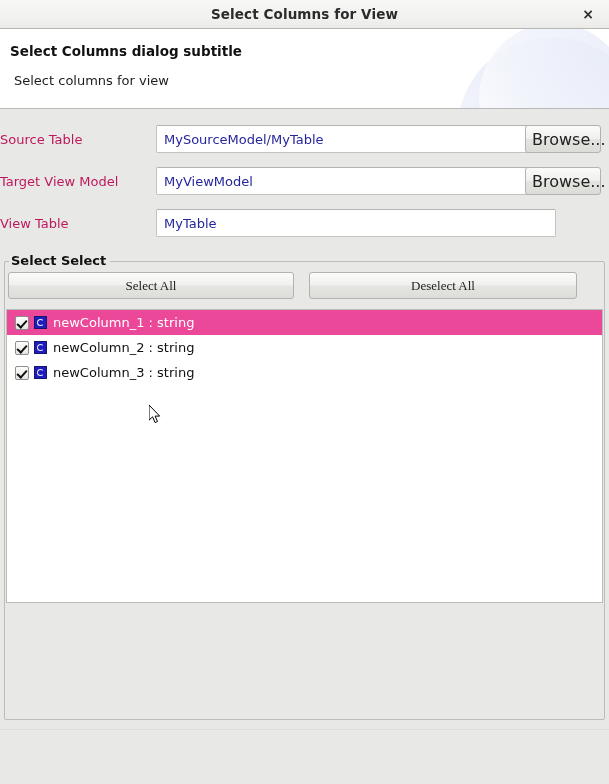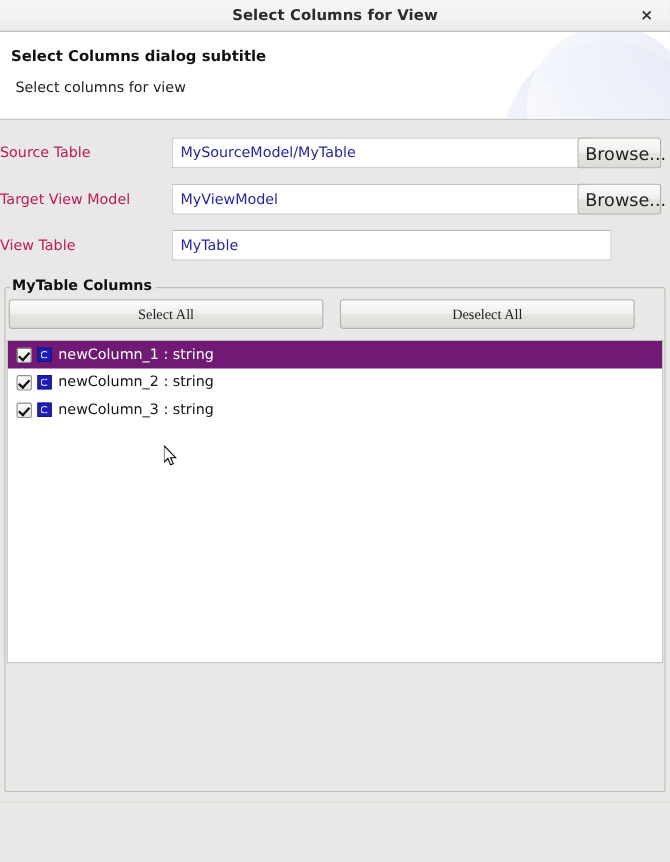--- a/index.html
+++ b/index.html
@@ -210,21 +210,21 @@
     overflow: hidden;
   }
   .list-row {
     position: relative;
     height: 25px;
     display: flex;
     align-items: center;
     padding-left: 8px;
     box-sizing: border-box;
   }
-  .list-row.selected { background: #701a75; }
+  .list-row.selected { background: #ec4899; }
   .list-row.selected .row-label { color: #ffffff; }
 
   .cbx {
     width: 14px;
     height: 14px;
     flex: 0 0 14px;
     box-sizing: border-box;
     background: linear-gradient(to bottom, #fdfdfd, #e6e6e3);
     border: 1px solid #8e8e8a;
     border-radius: 2px;
@@ -322,21 +322,21 @@
     </div>
 
     <div class="form-row">
       <div class="form-label">View Table</div>
       <input class="form-input w-long" type="text" value="MyTable" style="">
     </div>
 
   </div>
 
   <div class="groupbox">
-    <div class="groupbox-title">MyTable Columns</div>
+    <div class="groupbox-title">Select Select</div>
     <div class="group-inner">
       <button class="sel-btn left">Select All</button>
       <button class="sel-btn right">Deselect All</button>
 
       <div class="listbox">
 
         <div class="list-row selected">
           <span class="cbx"></span>
           <span class="col-icon"></span>
           <span class="row-label">newColumn_1 : string</span>

